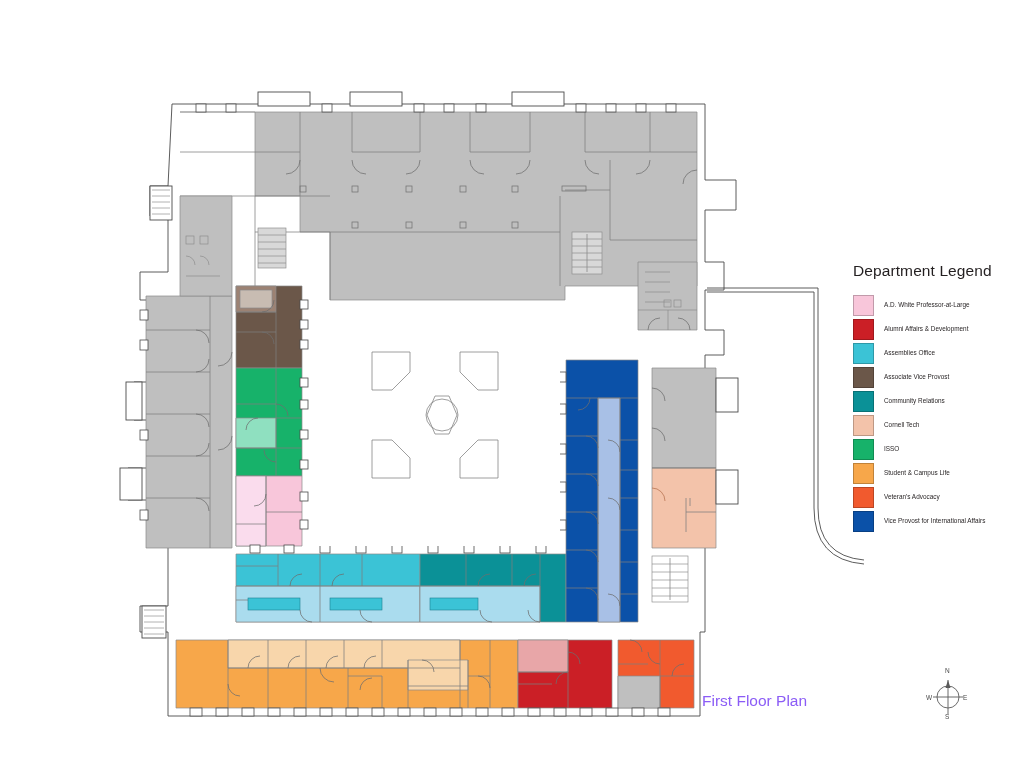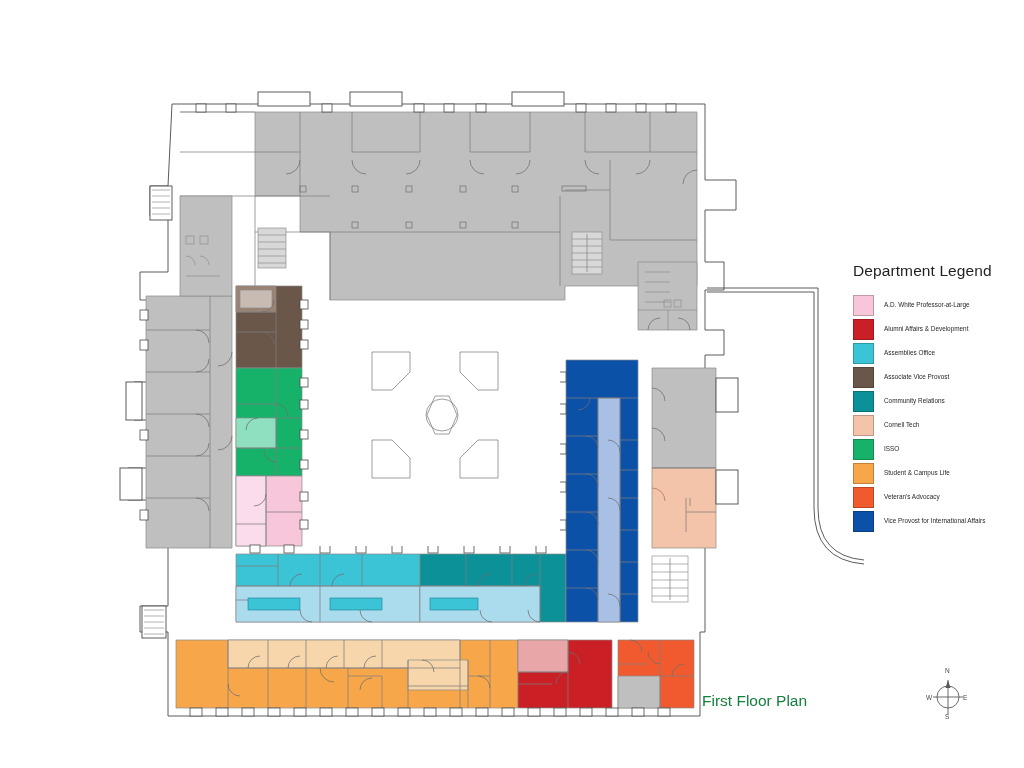--- a/index.html
+++ b/index.html
@@ -10,21 +10,21 @@
   
   #legend{position:absolute;left:853px;top:262px;width:168px;}
   #legend-title{font-size:15.5px;color:#231f20;letter-spacing:.1px;
                 margin:0 0 13px 0;font-weight:400;}
   .legend-row{display:flex;align-items:center;height:24px;margin-bottom:0px;}
   .legend-swatch{width:19px;height:19px;flex:0 0 19px;border:1px solid rgba(0,0,0,.22);}
   .legend-label{margin-left:10px;font-size:6.4px;line-height:8px;color:#231f20;
                 white-space:nowrap;}
 
   
-  #plan-title{position:absolute;left:702px;top:692px;font-size:15.5px;color:#15803d;}
+  #plan-title{position:absolute;left:702px;top:692px;font-size:15.5px;color:#8b5cf6;}
   #compass{position:absolute;left:925px;top:668px;width:46px;height:52px;}
   .compass-letter{position:absolute;font-size:6.5px;color:#4a4a4a;}
 
   svg{display:block;}
   .fp-wall{fill:#ffffff;stroke:#4a4a4a;stroke-width:.9;}
   .fp-thin{fill:none;stroke:#7d7d7d;stroke-width:.75;}
   .fp-door{fill:none;stroke:#6e6e6e;stroke-width:.75;}
   .fp-room{stroke:#8a8a8a;stroke-width:.7;}
   .fp-fix{fill:none;stroke:#8a8a8a;stroke-width:.65;}
 </style>

